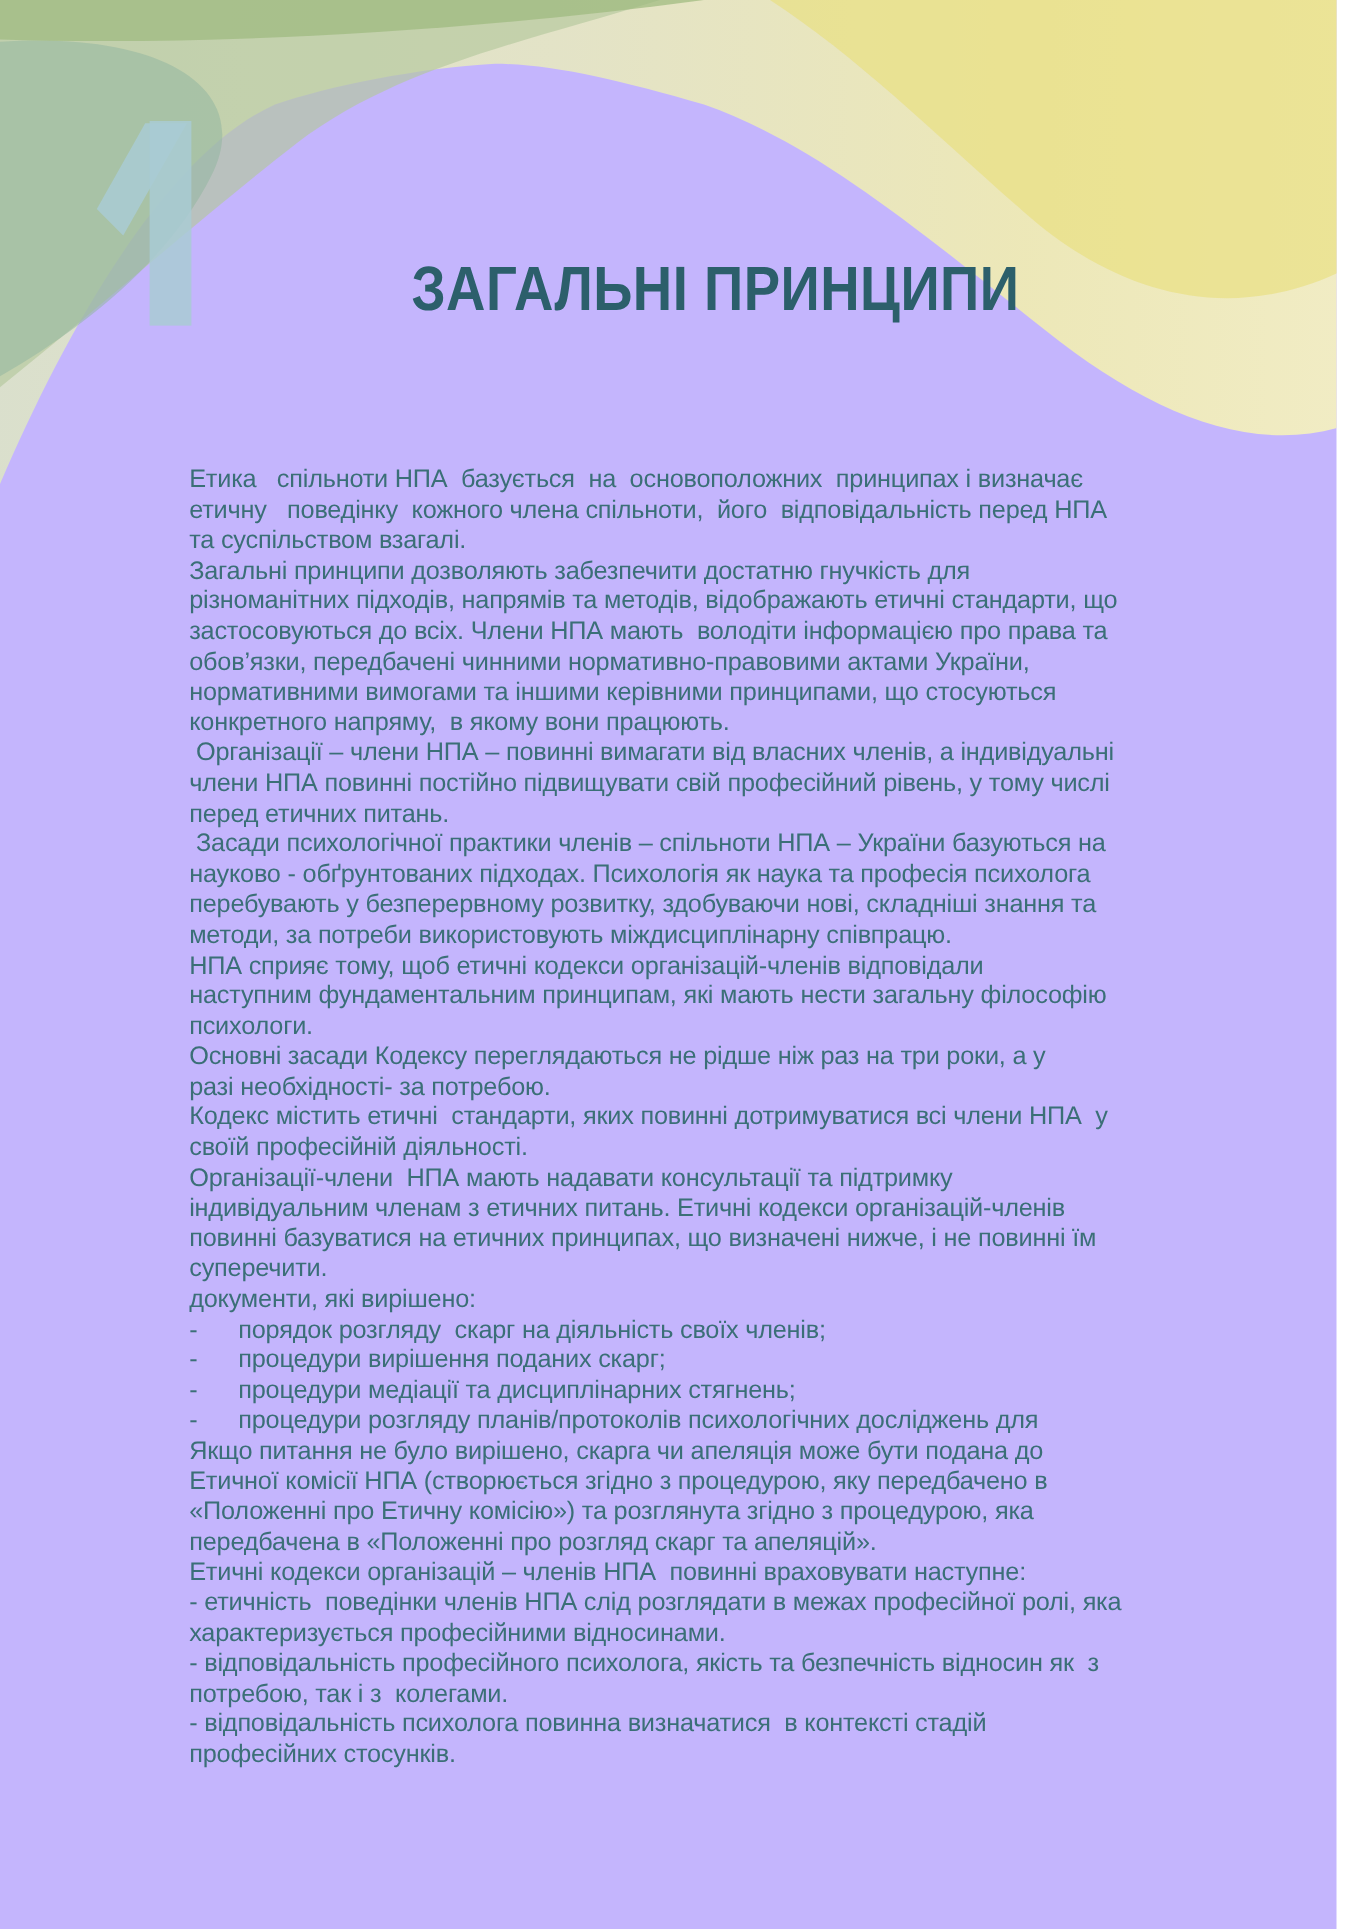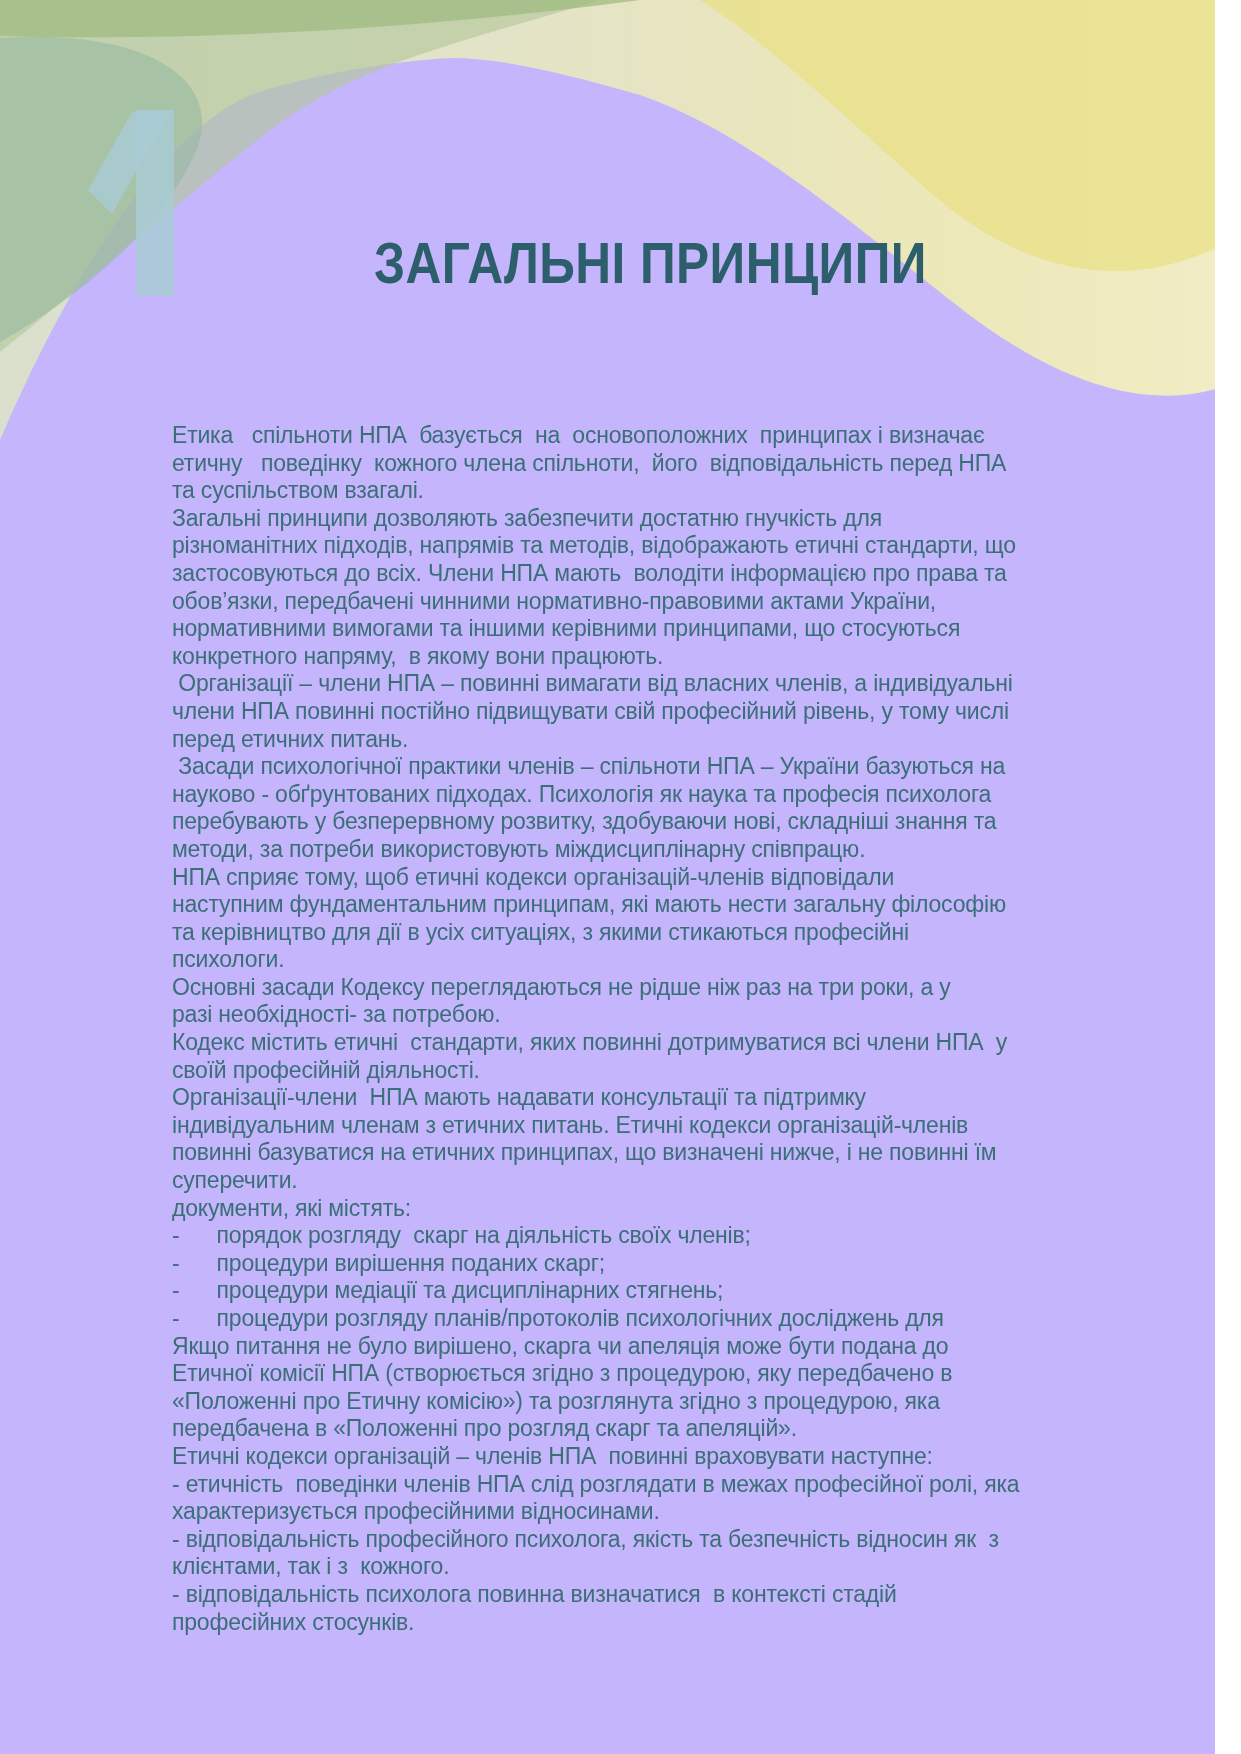--- a/index.html
+++ b/index.html
@@ -87,41 +87,40 @@
       <div class="text-line">конкретного напряму,  в якому вони працюють.</div>
       <div class="text-line"> Організації – члени НПА – повинні вимагати від власних членів, а індивідуальні</div>
       <div class="text-line">члени НПА повинні постійно підвищувати свій професійний рівень, у тому числі</div>
       <div class="text-line">перед етичних питань.</div>
       <div class="text-line"> Засади психологічної практики членів – спільноти НПА – України базуються на</div>
       <div class="text-line">науково - обґрунтованих підходах. Психологія як наука та професія психолога</div>
       <div class="text-line">перебувають у безперервному розвитку, здобуваючи нові, складніші знання та</div>
       <div class="text-line">методи, за потреби використовують міждисциплінарну співпрацю.</div>
       <div class="text-line">НПА сприяє тому, щоб етичні кодекси організацій-членів відповідали</div>
       <div class="text-line">наступним фундаментальним принципам, які мають нести загальну філософію</div>
-      <div class="text-line">та керівництво для дії в усіх ситуаціях, з якими стикаються професійні</div>
       <div class="text-line">психологи.</div>
       <div class="text-line">Основні засади Кодексу переглядаються не рідше ніж раз на три роки, а у</div>
       <div class="text-line">разі необхідності- за потребою.</div>
       <div class="text-line">Кодекс містить етичні  стандарти, яких повинні дотримуватися всі члени НПА  у</div>
       <div class="text-line">своїй професійній діяльності.</div>
       <div class="text-line">Організації-члени  НПА мають надавати консультації та підтримку</div>
       <div class="text-line">індивідуальним членам з етичних питань. Етичні кодекси організацій-членів</div>
       <div class="text-line">повинні базуватися на етичних принципах, що визначені нижче, і не повинні їм</div>
       <div class="text-line">суперечити.</div>
-      <div class="text-line">документи, які містять:</div>
+      <div class="text-line">документи, які вирішено:</div>
       <div class="text-line">-      порядок розгляду  скарг на діяльність своїх членів;</div>
       <div class="text-line">-      процедури вирішення поданих скарг;</div>
       <div class="text-line">-      процедури медіації та дисциплінарних стягнень;</div>
       <div class="text-line">-      процедури розгляду планів/протоколів психологічних досліджень для</div>
       <div class="text-line">Якщо питання не було вирішено, скарга чи апеляція може бути подана до</div>
       <div class="text-line">Етичної комісії НПА (створюється згідно з процедурою, яку передбачено в</div>
       <div class="text-line">«Положенні про Етичну комісію») та розглянута згідно з процедурою, яка</div>
       <div class="text-line">передбачена в «Положенні про розгляд скарг та апеляцій».</div>
       <div class="text-line">Етичні кодекси організацій – членів НПА  повинні враховувати наступне:</div>
       <div class="text-line">- етичність  поведінки членів НПА слід розглядати в межах професійної ролі, яка</div>
       <div class="text-line">характеризується професійними відносинами.</div>
       <div class="text-line">- відповідальність професійного психолога, якість та безпечність відносин як  з</div>
-      <div class="text-line">клієнтами, так і з  кожного.</div>
+      <div class="text-line">потребою, так і з  колегами.</div>
       <div class="text-line">- відповідальність психолога повинна визначатися  в контексті стадій</div>
       <div class="text-line">професійних стосунків.</div>
     </div>
 
 </div>
 
 </body></html>

